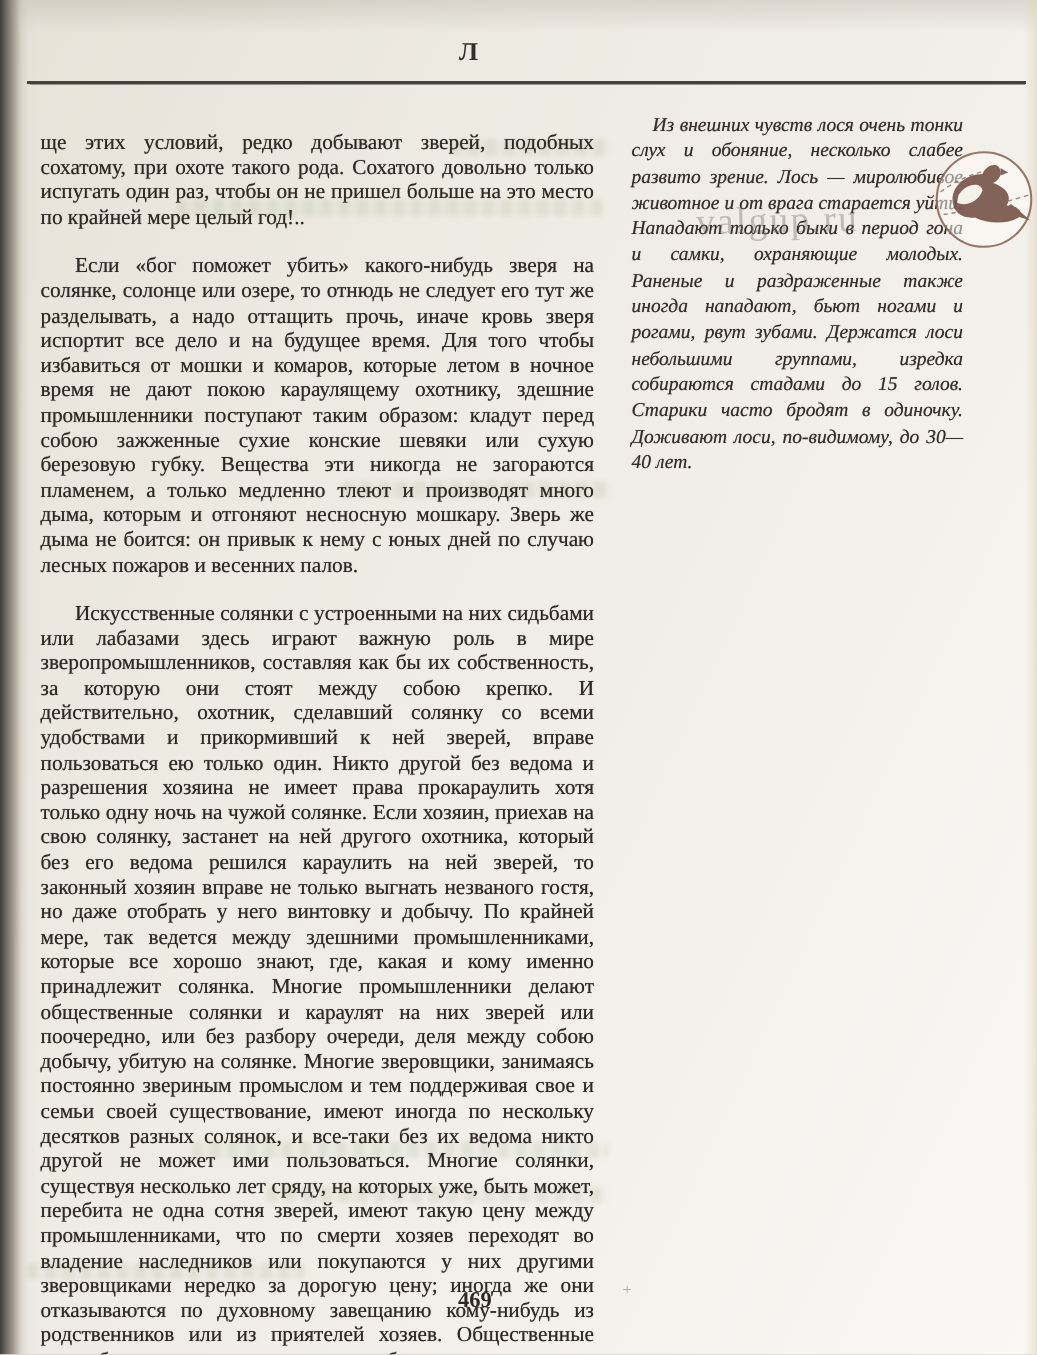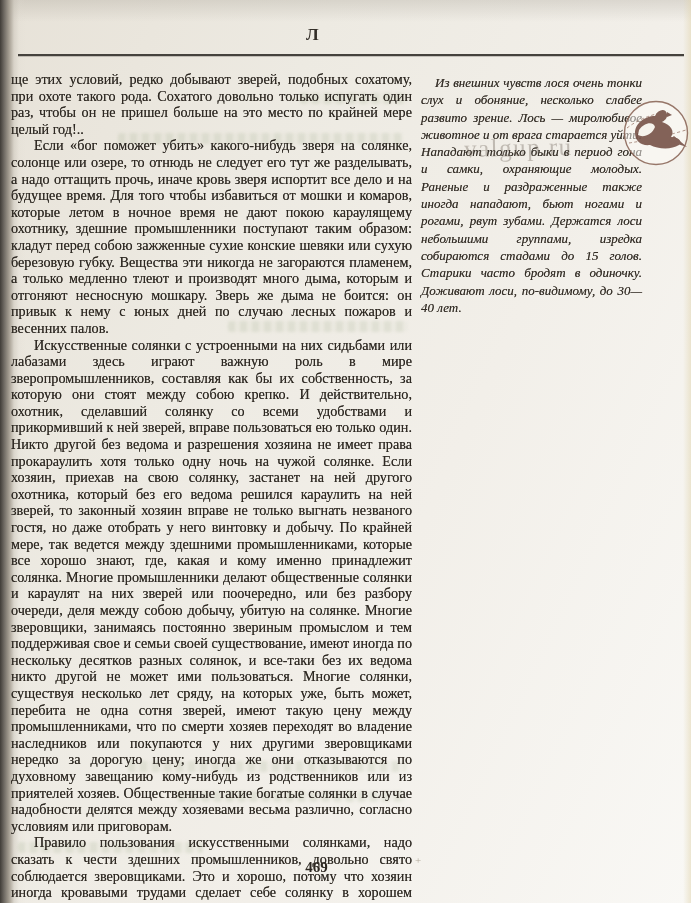--- a/index.html
+++ b/index.html
@@ -31,21 +31,21 @@
   }
   .rule{
     position:absolute;left:18px;top:54px;width:666px;height:2px;
     background:#45423d;box-shadow:0 0.5px 0.5px rgba(70,66,60,0.5);
   }
   .main-col{
     position:absolute;left:11px;top:71px;width:401px;
     font-size:14.2px;line-height:16.6px;text-align:justify;
     color:#2e2923;text-shadow:0 0 0.5px rgba(46,41,35,0.75);
   }
-  .main-col p{margin:0;padding:0;}
+  .main-col p{margin:16px;padding:0;}
   .main-col p + p{text-indent:23px;}
   .sidebar{
     position:absolute;left:421px;top:74px;width:221px;
     font-size:13px;line-height:17.3px;font-style:italic;text-align:justify;
     text-indent:14px;color:#342e27;text-shadow:0 0 0.5px rgba(52,46,39,0.7);
   }
   .sidebar b{font-weight:normal;}
   .stamp{
     position:absolute;left:621px;top:99px;width:70px;height:68px;
     opacity:0.92;

